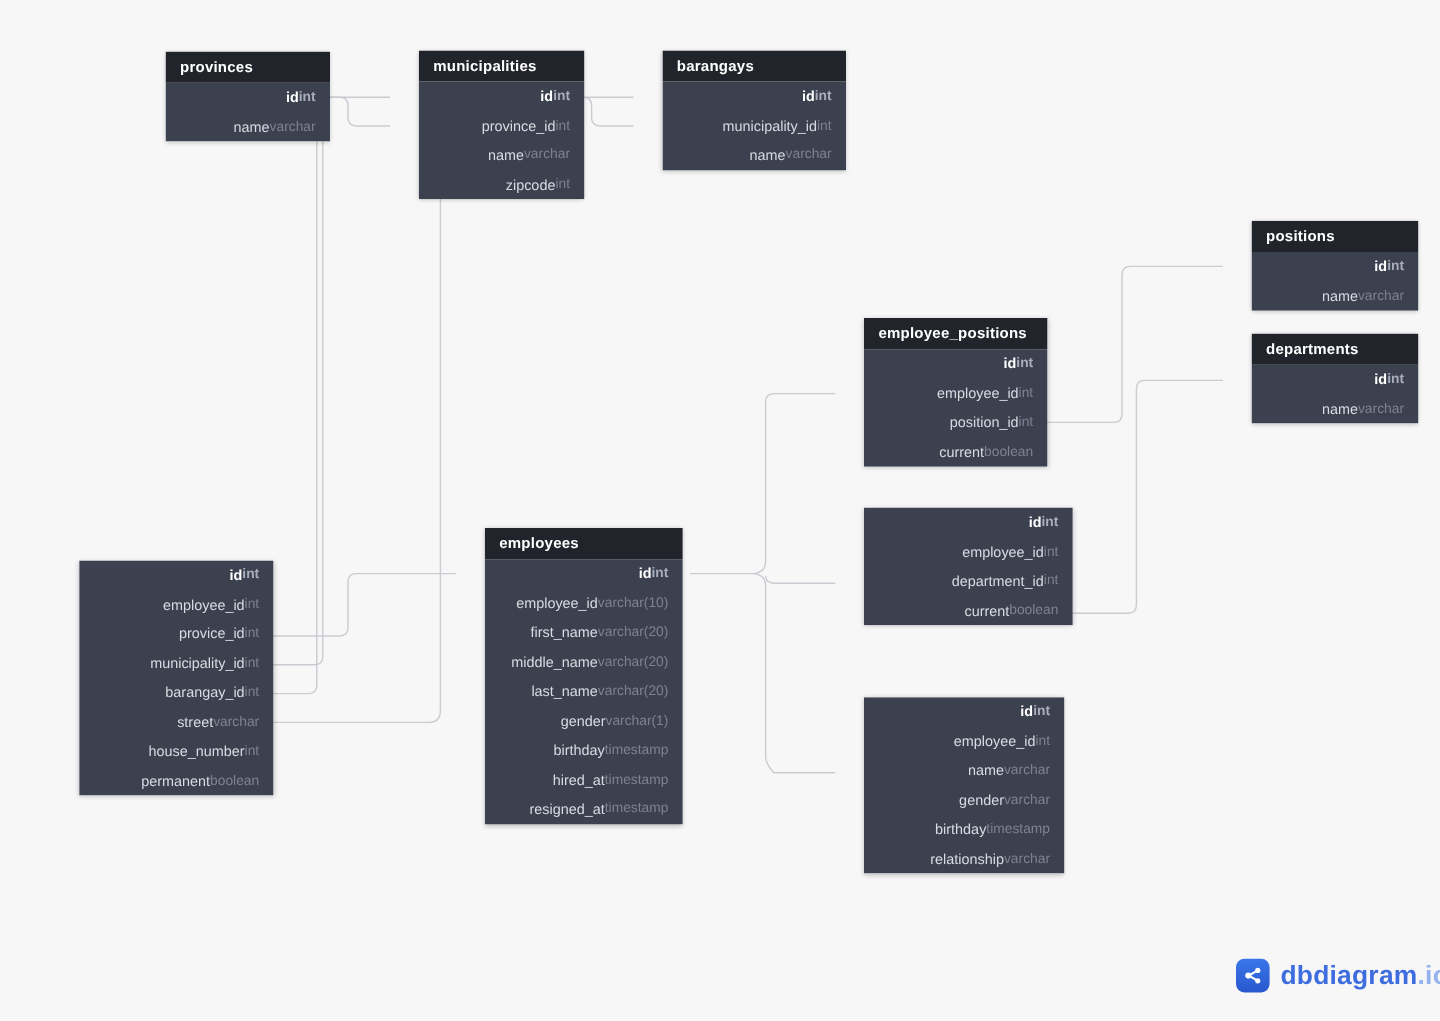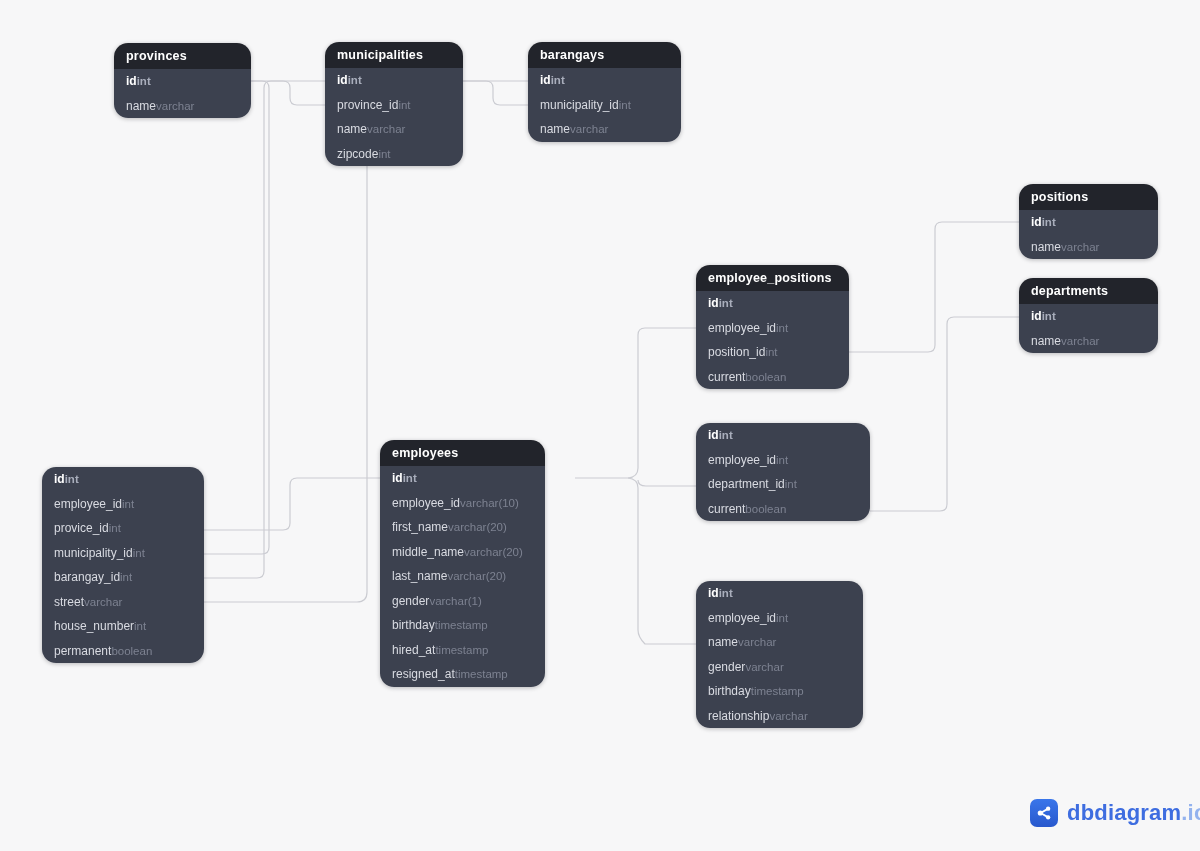--- a/index.html
+++ b/index.html
@@ -3,24 +3,24 @@
 <meta charset="utf-8">
 <style>
   :root{
     --bg:#f7f7f8; --line:#cbccd2; --thead:#22242b; --tbody:#3c414f;
     --fname:#d9dbe2; --ftype:#7d8291; --pkname:#ffffff; --pktype:#a9aebc;
   }
   html,body{margin:0;padding:0;}
   body{font-family:"Liberation Sans","DejaVu Sans",sans-serif;background:var(--bg);}
   #canvas{position:relative;width:1200px;height:851px;background:var(--bg);overflow:hidden;}
   #wires{position:absolute;left:0;top:0;z-index:0;}
-  .table{position:absolute;z-index:1;box-shadow:0 1px 4px rgba(20,22,30,.28);border-radius:14px;overflow:hidden;cursor:default;}
+  .table{position:absolute;z-index:1;box-shadow:0 1px 4px rgba(20,22,30,.28);border-radius:0;overflow:hidden;cursor:default;margin-left:24px;}
   .thead{background:var(--thead);color:#fff;font-size:12.5px;font-weight:bold;height:26px;line-height:26px;padding:0 12px;letter-spacing:.2px;}
   .tbody{background:var(--tbody);}
-  .trow{height:24.5px;display:flex;justify-content:flex-start;align-items:center;padding:0 12px;font-size:12px;}
+  .trow{height:24.5px;display:flex;justify-content:flex-end;align-items:center;padding:0 12px;font-size:12px;}
   .trow .fname{color:var(--fname);}
   .trow .ftype{color:var(--ftype);font-size:11.5px;}
   .trow.pk .fname{color:var(--pkname);font-weight:bold;}
   .trow.pk .ftype{color:var(--pktype);font-weight:bold;font-size:11.5px;}
   #brand{position:absolute;left:1030px;top:799px;z-index:1;display:flex;align-items:center;gap:9px;}
   #brand .logo-box{width:28px;height:28px;border-radius:7px;background:linear-gradient(180deg,#3a76ea,#2858cd);display:flex;align-items:center;justify-content:center;}
   #brand .wordmark{font-size:22px;font-weight:bold;letter-spacing:.2px;}
   #brand .wordmark .main{color:#3e6de0;}
   #brand .wordmark .suffix{color:#93b2ee;}
 </style>

